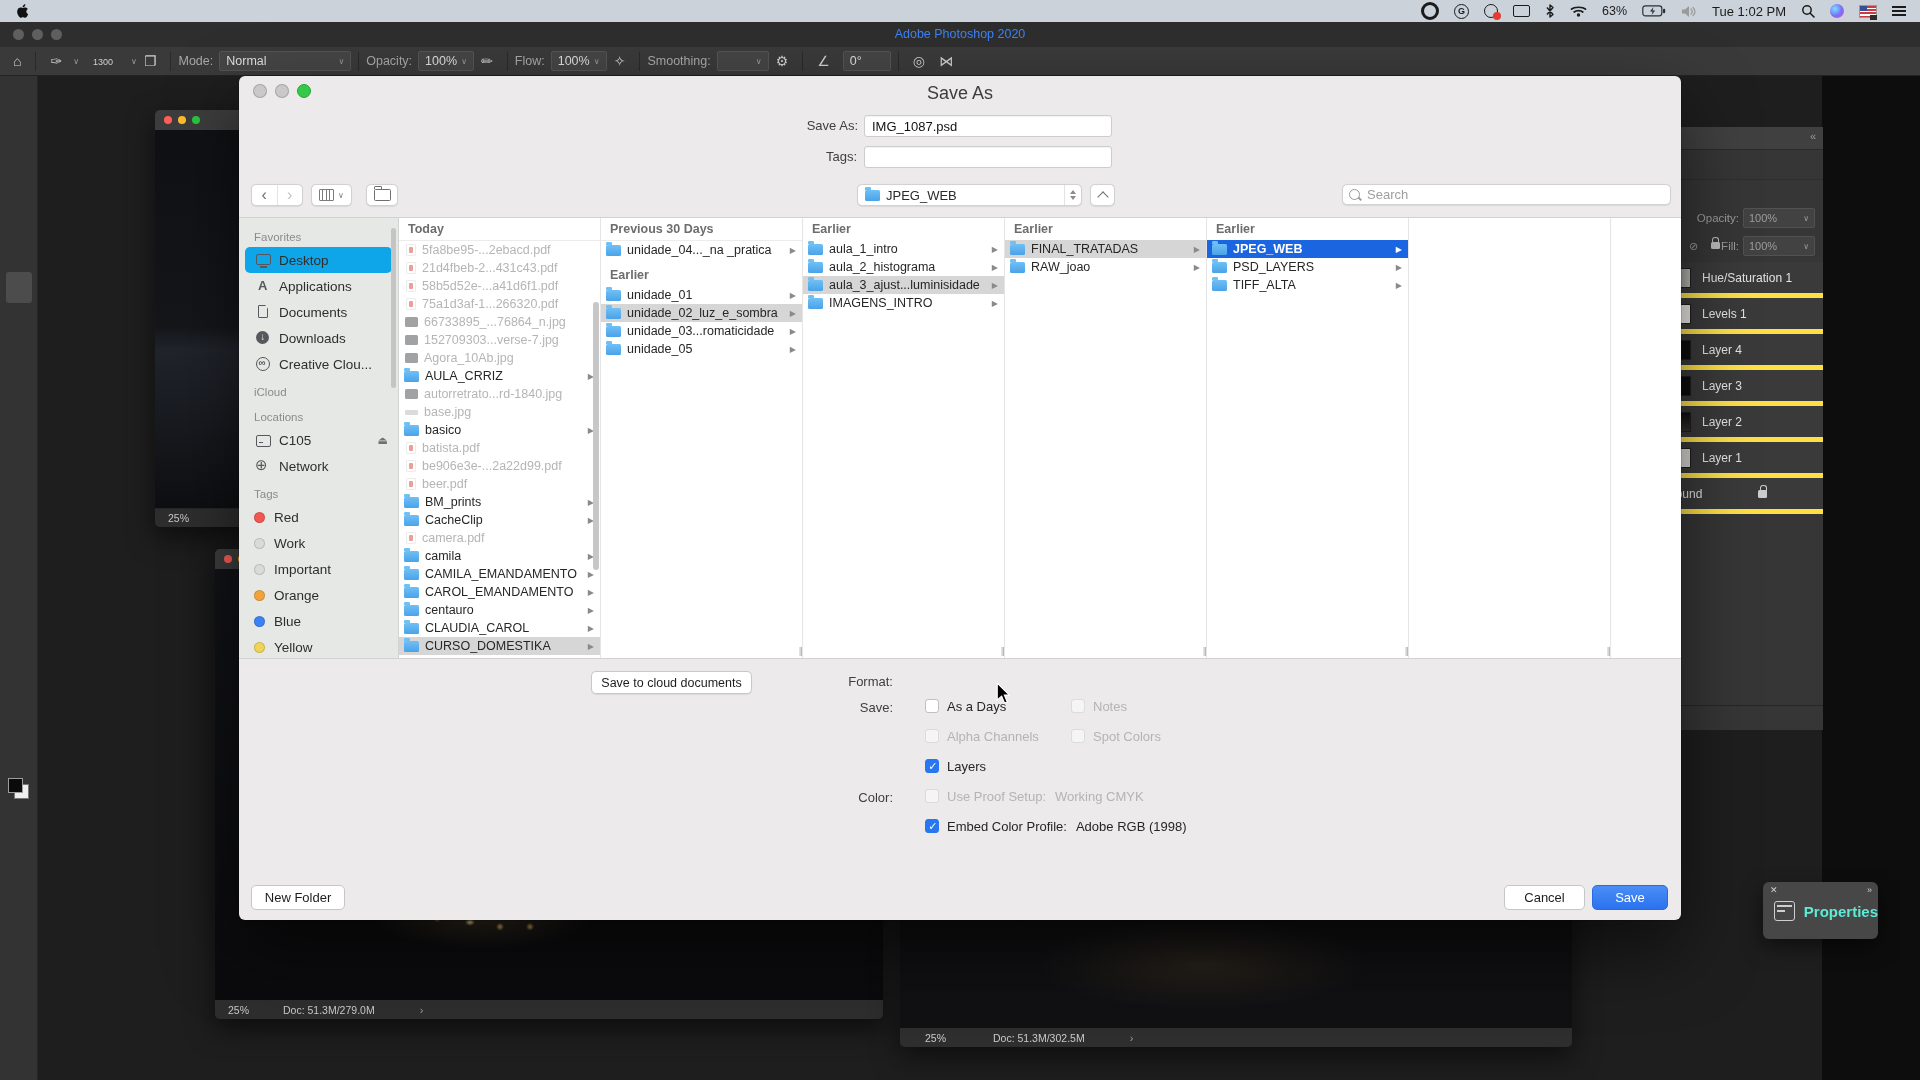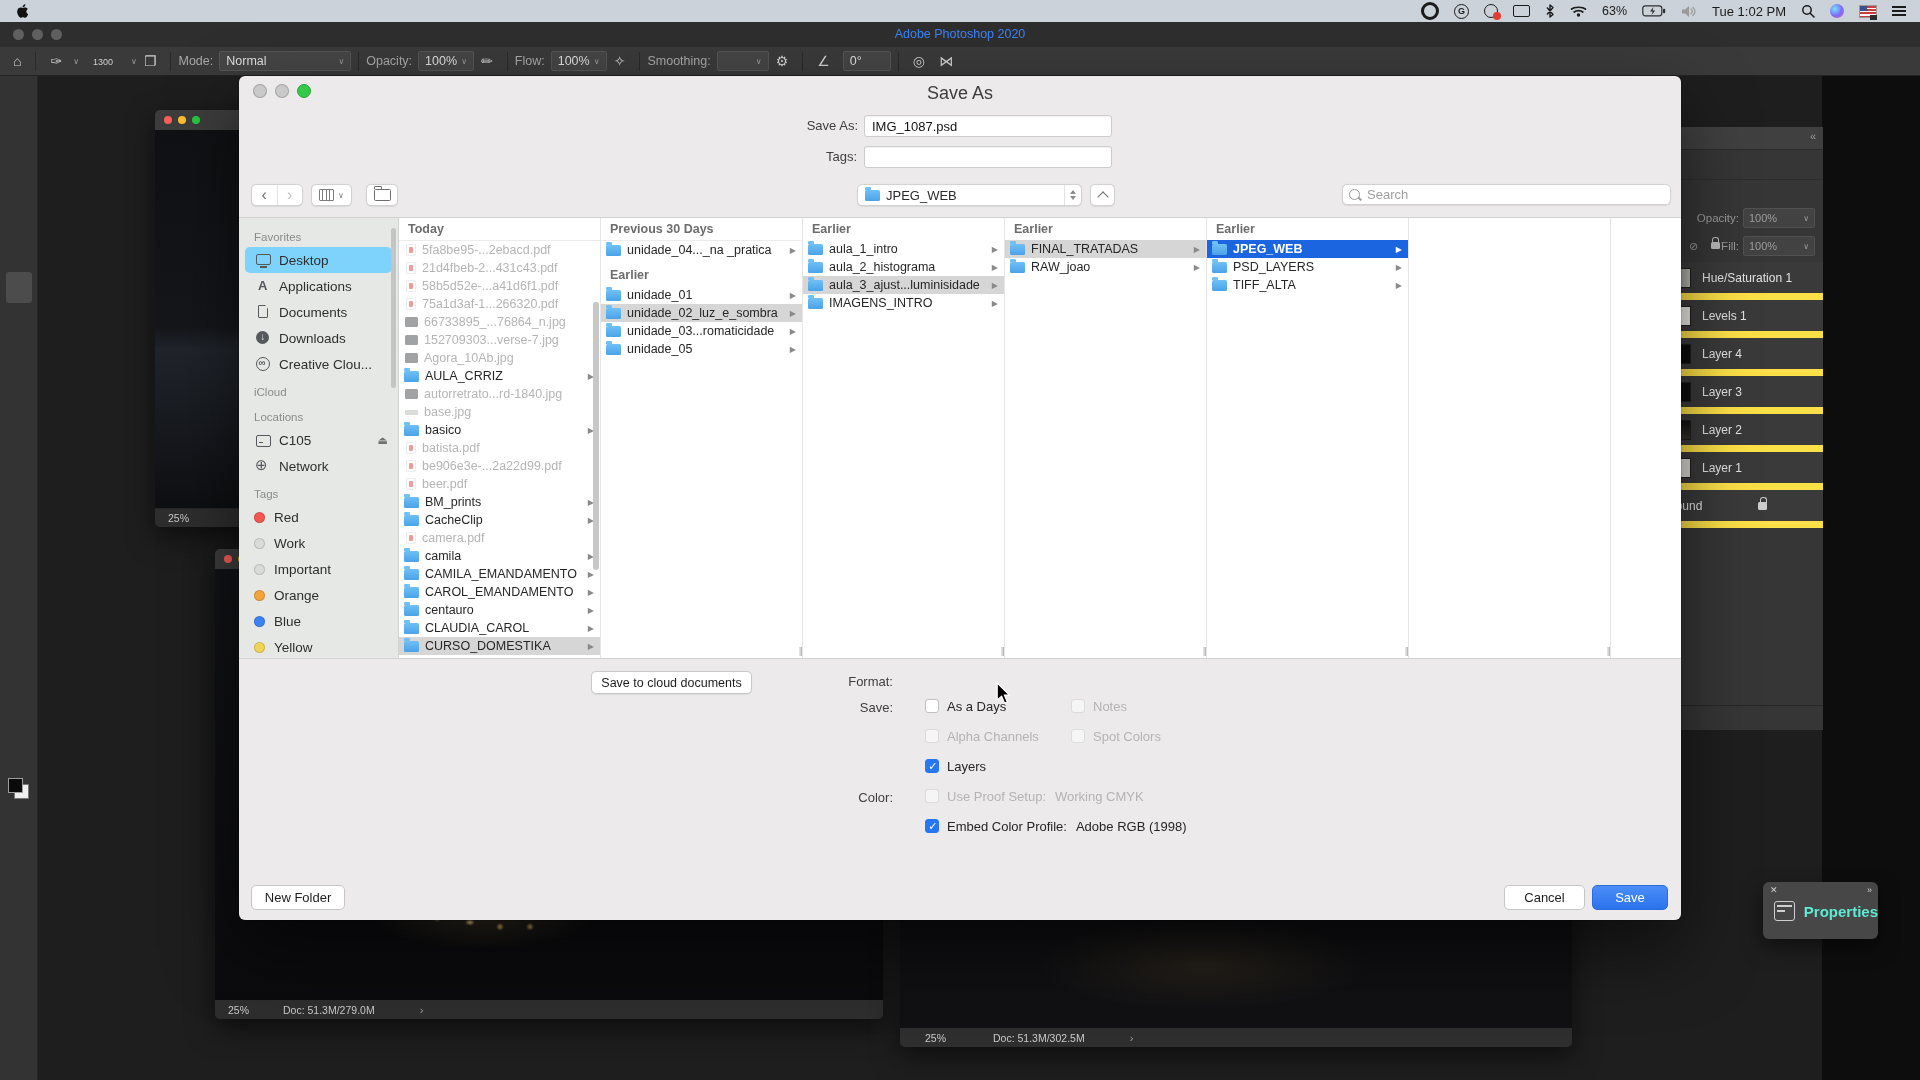--- a/index.html
+++ b/index.html
@@ -92,21 +92,21 @@
   .blendbox{position:absolute;left:6px;width:70px;height:18px;background:#424242;border:1px solid #515151;border-radius:2px}
   .dlabel{position:absolute;width:54px;text-align:right}
   #blendrow .dlabel{left:88px}
   #fillrow .dlabel{left:100px;width:42px}
   .valbox{position:absolute;left:146px;width:60px;height:18px;background:#424242;border:1px solid #515151;border-radius:2px;
           display:flex;align-items:center;justify-content:space-between;padding:0 5px;color:#9d9d9d;font-size:11px}
   .lockglyph{position:absolute;left:92px;color:#9b9b9b;font-size:11px}
   .csslock{position:absolute;left:114px;top:7px;width:9px;height:7px;background:#b9b9b9;border-radius:1.5px}
   .csslock::before{content:"";position:absolute;top:-5px;left:1.4px;width:5px;height:5px;border:1.5px solid #b9b9b9;border-bottom:none;border-radius:3px 3px 0 0}
   #layerlist{position:absolute;top:135px;left:0;right:0}
-  .lrow{height:31px;display:flex;align-items:center;background:#3a3a3a;border-bottom:7px solid #fde047;padding-left:68px}
+  .lrow{height:31px;display:flex;align-items:center;background:#3a3a3a;border-bottom:5px solid #fde047;padding-left:68px}
   .lthumb{width:24px;height:18px;border:1px solid #1f1f1f;margin-right:11px;flex:0 0 auto;background:#777}
   .th-hue .lthumb{background:linear-gradient(90deg,#6f6f6f,#b9b9b4)}
   .th-levels .lthumb{background:#eceae6}
   .th-dark .lthumb{background:#0d0d0d}
   .th-dark2 .lthumb{background:linear-gradient(#101010,#35322c)}
   .th-light .lthumb{background:#d9d7d2}
   .lname{color:#e3e3e3;font-size:12px;white-space:nowrap}
   .llock{display:none;position:relative;width:9px;height:8px;background:#cdcdcd;border-radius:1.5px;margin-left:56px}
   .llock::before{content:"";position:absolute;top:-5px;left:1.4px;width:5px;height:5px;border:1.5px solid #cdcdcd;border-bottom:none;border-radius:3px 3px 0 0}
   .lrow.locked .llock{display:block}
@@ -167,21 +167,21 @@
   .mag::after{content:"";position:absolute;left:8px;top:8px;width:4px;height:1.5px;background:#9b9b9b;transform:rotate(45deg)}
   #searchwrap input{border:none;outline:none;flex:1;font-size:13px;font-family:inherit;color:#111;background:transparent}
   #searchwrap input::placeholder{color:#9e9e9e}
 
   
   #browser{position:absolute;top:141px;left:0;width:1442px;height:442px;background:#fff;border-top:1px solid #d2d2d2;
            border-bottom:1px solid #d2d2d2;display:flex;overflow:hidden;box-sizing:border-box}
   #sbar{width:159px;flex:0 0 159px;background:#e6e8e6;border-right:1px solid #d3d3d3;padding-top:4px;position:relative;overflow:hidden}
   .shead{font-size:11.5px;color:#8b8b8b;padding:9px 0 4px 15px}
   .srow{display:flex;align-items:center;height:26px;margin:0 6px;padding:0 4px 0 9px;font-size:13.5px;color:#2e2e2e;border-radius:5px}
-  .srow.selected{background:#7dd3fc}
+  .srow.selected{background:#0ea5e9}
   .ic{width:21px;flex:0 0 21px;height:16px;position:relative;margin-right:4px}
   .slabel{white-space:nowrap;overflow:hidden}
   .ejecticon{display:none;margin-left:auto;color:#707070;font-size:11px}
   .srow.eject .ejecticon{display:block}
   .dot{width:11px;height:11px;border-radius:50%;border:1px solid rgba(0,0,0,.14);margin-right:9px;flex:0 0 auto;box-sizing:border-box}
   #sthumb{position:absolute;right:2px;top:10px;width:5px;height:160px;border-radius:3px;background:#c4c4c4}
   .i-desktop .ic::before{content:"";position:absolute;left:2px;top:2px;width:13px;height:9px;border:1.5px solid #55585c;border-radius:2px}
   .i-desktop .ic::after{content:"";position:absolute;left:6px;top:14px;width:7px;height:1.5px;background:#55585c}
   .i-apps .ic::before{content:"A";position:absolute;left:4px;top:0;font-size:13px;font-weight:700;color:#55585c}
   .i-docs .ic::before{content:"";position:absolute;left:4px;top:1px;width:8px;height:11px;border:1.5px solid #55585c;border-radius:1px;clip-path:polygon(0 0,72% 0,100% 28%,100% 100%,0 100%)}

